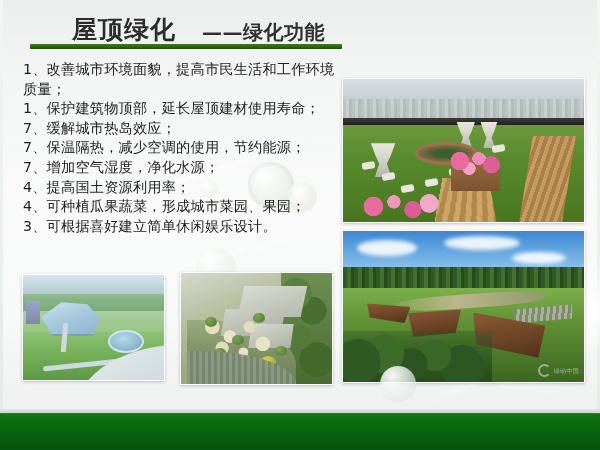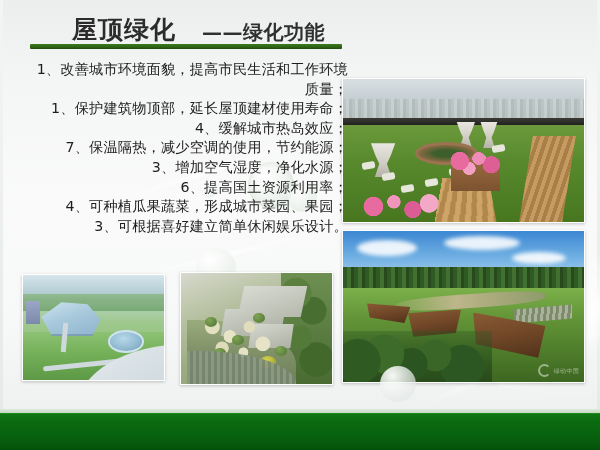--- a/index.html
+++ b/index.html
@@ -69,21 +69,20 @@
     width:312px; height:5px;
     background:linear-gradient(180deg,#3c7a1e 0%,#2f6616 55%,#1f4a0d 100%);
     border-radius:1px;
   }
   
   .body-list{
     position:absolute; left:23px; top:60px; width:325px;
     font-size:14.2px; line-height:19.6px; color:#1d1d1d;
     font-family:"DejaVu Sans","Liberation Sans",sans-serif;
     letter-spacing:.2px;
-    text-align:right;
   }
   .body-list li{ list-style:none; white-space:normal; }
   
   .photo{
     position:absolute;
     background-color:#9bbf7d;
     border:1px solid #ffffff;
     box-shadow:0 1px 3px rgba(0,0,0,.22);
     overflow:hidden;
   }
@@ -356,24 +355,24 @@
 
   <div class="title-wrap">
     <div class="title-main">屋顶绿化</div>
     <div class="title-sub">——绿化功能</div>
   </div>
   <div class="title-rule"></div>
 
   <ul class="body-list">
     <li>1、改善城市环境面貌，提高市民生活和工作环境质量；</li>
     <li>1、保护建筑物顶部，延长屋顶建材使用寿命；</li>
-    <li>4、缓解城市热岛效应；</li>
+    <li>7、缓解城市热岛效应；</li>
     <li>7、保温隔热，减少空调的使用，节约能源；</li>
-    <li>3、增加空气湿度，净化水源；</li>
-    <li>6、提高国土资源利用率；</li>
+    <li>7、增加空气湿度，净化水源；</li>
+    <li>4、提高国土资源利用率；</li>
     <li>4、可种植瓜果蔬菜，形成城市菜园、果园；</li>
     <li>3、可根据喜好建立简单休闲娱乐设计。</li>
   </ul>
 
   <div class="photo" id="photo-roof">
     <div class="sky"></div>
     <div class="city"></div>
     <div class="lawn"></div>
     <div class="rail"></div>
     <div class="urn u2"></div>

